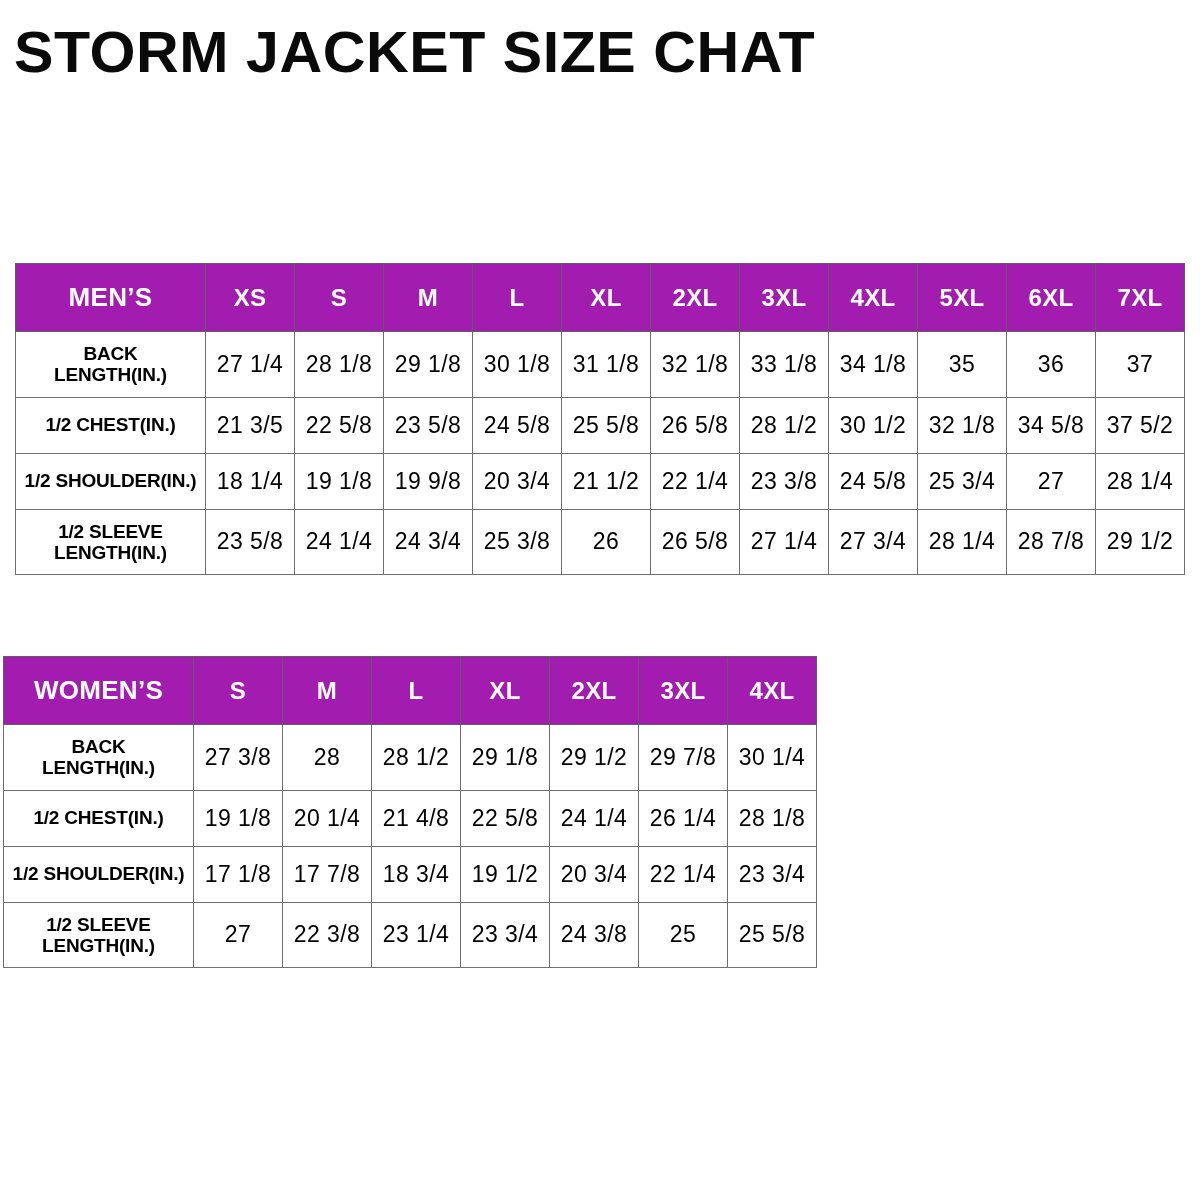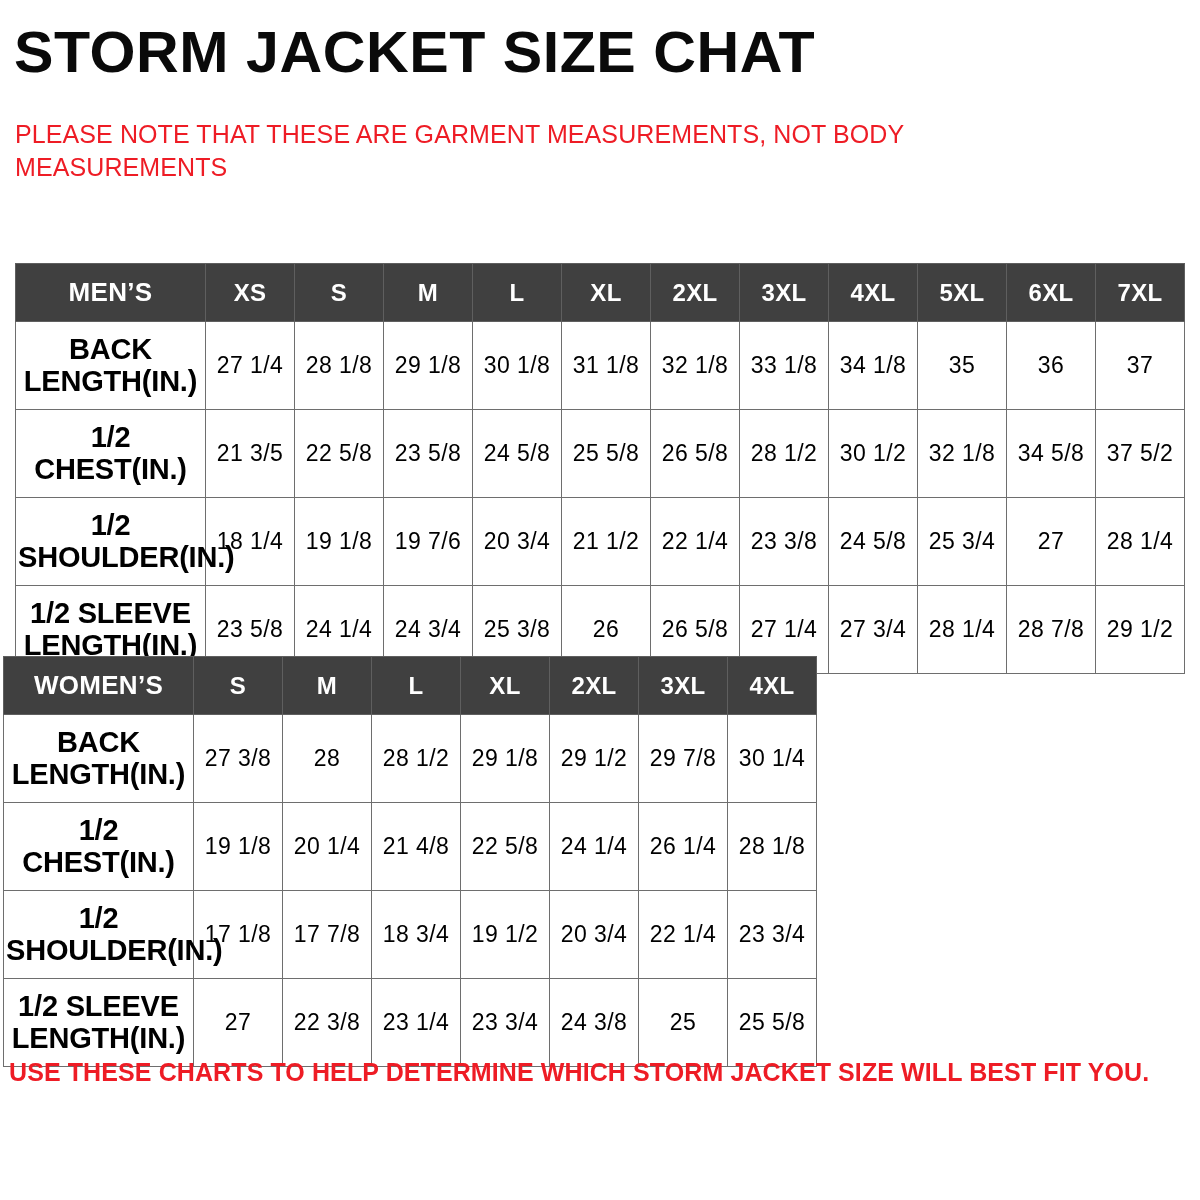--- a/index.html
+++ b/index.html
@@ -73,32 +73,32 @@
   table.sizechart th {
     border: 1px solid #6e6e6e;
     text-align: center;
     vertical-align: middle;
     font-weight: 700;
     color: #000000;
     padding: 0;
     box-sizing: border-box;
   }
   table.sizechart thead th {
-    background: #404040;
+    background: #a21caf;
     color: #ffffff;
     border: 1px solid #5f5f5f;
     font-size: 24px;
-    height: 58px;
+    height: 68px;
     letter-spacing: 0.3px;
   }
   table.sizechart thead th.corner {
     font-size: 26px;
   }
   table.sizechart tbody td.rowlabel {
-    font-size: 29px;
+    font-size: 19px;
     line-height: 1.12;
     padding: 11px 2px;
     letter-spacing: -0.2px;
   }
   table.sizechart tbody td.val {
     font-size: 23px;
     font-weight: 500;
     letter-spacing: 0.4px;
   }
 
@@ -125,21 +125,20 @@
   #womens-table tbody tr.r-short td { height: 56px; }
   #womens-table tbody td.val { font-size: 23px; text-align: center; }
 </style>
 </head>
 <body>
 
 <div class="page">
 
   <div class="title">STORM JACKET SIZE CHAT</div>
 
-  <div class="note-top">PLEASE NOTE THAT THESE ARE GARMENT MEASUREMENTS, NOT BODY MEASUREMENTS</div>
 
   <table class="sizechart" id="mens-table">
     <colgroup>
       <col class="c-label">
       <col class="c-size">
         <col class="c-size">
         <col class="c-size">
         <col class="c-size">
       <col class="c-size">
         <col class="c-size">
@@ -194,21 +193,21 @@
         <td class="val">28 1/2</td>
         <td class="val">30 1/2</td>
         <td class="val">32 1/8</td>
         <td class="val">34 5/8</td>
         <td class="val">37 5/2</td>
       </tr>
       <tr class="r-short">
         <td class="rowlabel">1/2  SHOULDER(IN.)</td>
         <td class="val">18 1/4</td>
         <td class="val">19 1/8</td>
-        <td class="val">19 7/6</td>
+        <td class="val">19 9/8</td>
         <td class="val">20 3/4</td>
         <td class="val">21 1/2</td>
         <td class="val">22 1/4</td>
         <td class="val">23 3/8</td>
         <td class="val">24 5/8</td>
         <td class="val">25 3/4</td>
         <td class="val">27</td>
         <td class="val">28 1/4</td>
       </tr>
       <tr class="r-tall">
@@ -297,15 +296,14 @@
         <td class="val">22 3/8</td>
         <td class="val">23 1/4</td>
         <td class="val">23 3/4</td>
         <td class="val">24 3/8</td>
         <td class="val">25</td>
         <td class="val">25 5/8</td>
       </tr>
     </tbody>
   </table>
 
-  <div class="note-bottom">USE THESE CHARTS TO HELP DETERMINE WHICH STORM JACKET  SIZE WILL BEST FIT YOU.</div>
 
 </div>
 
 </body></html>

